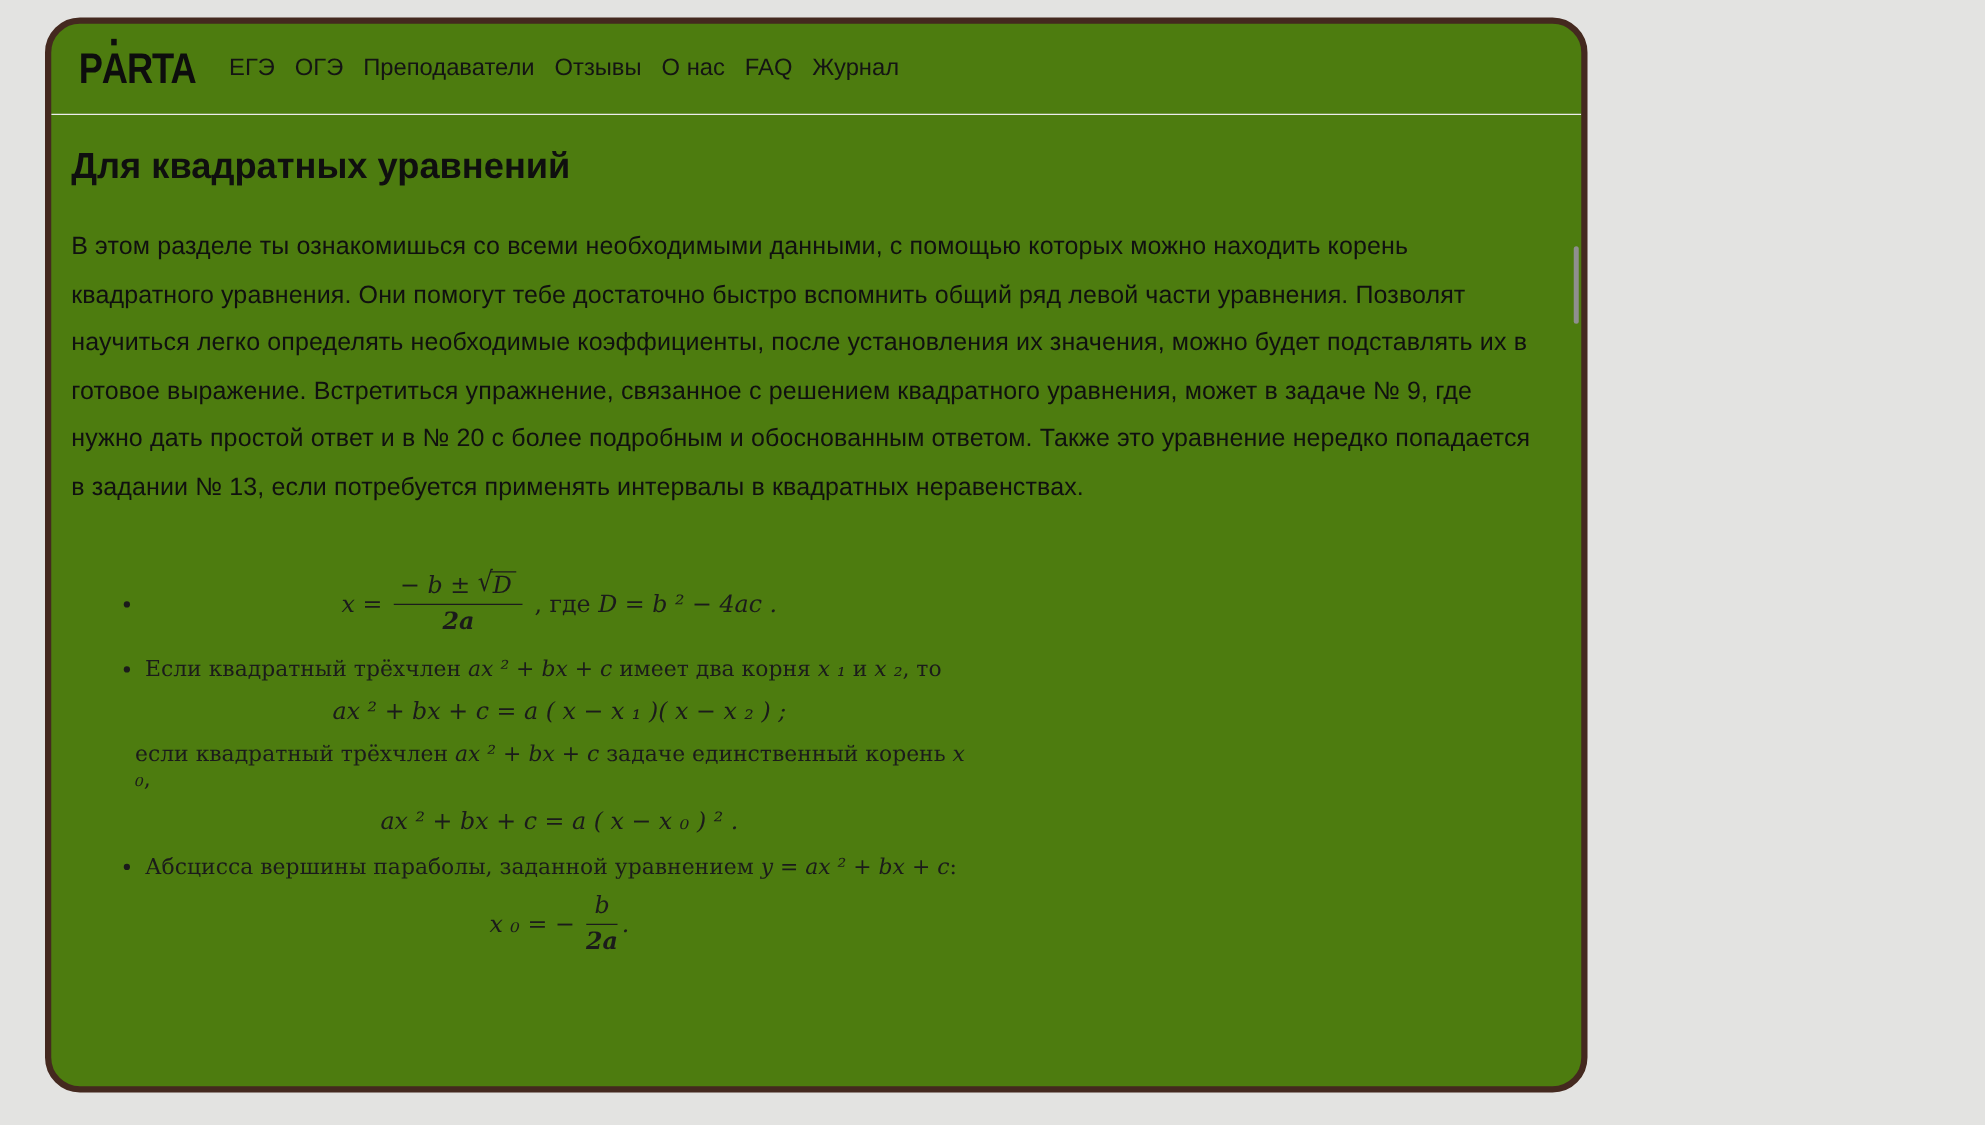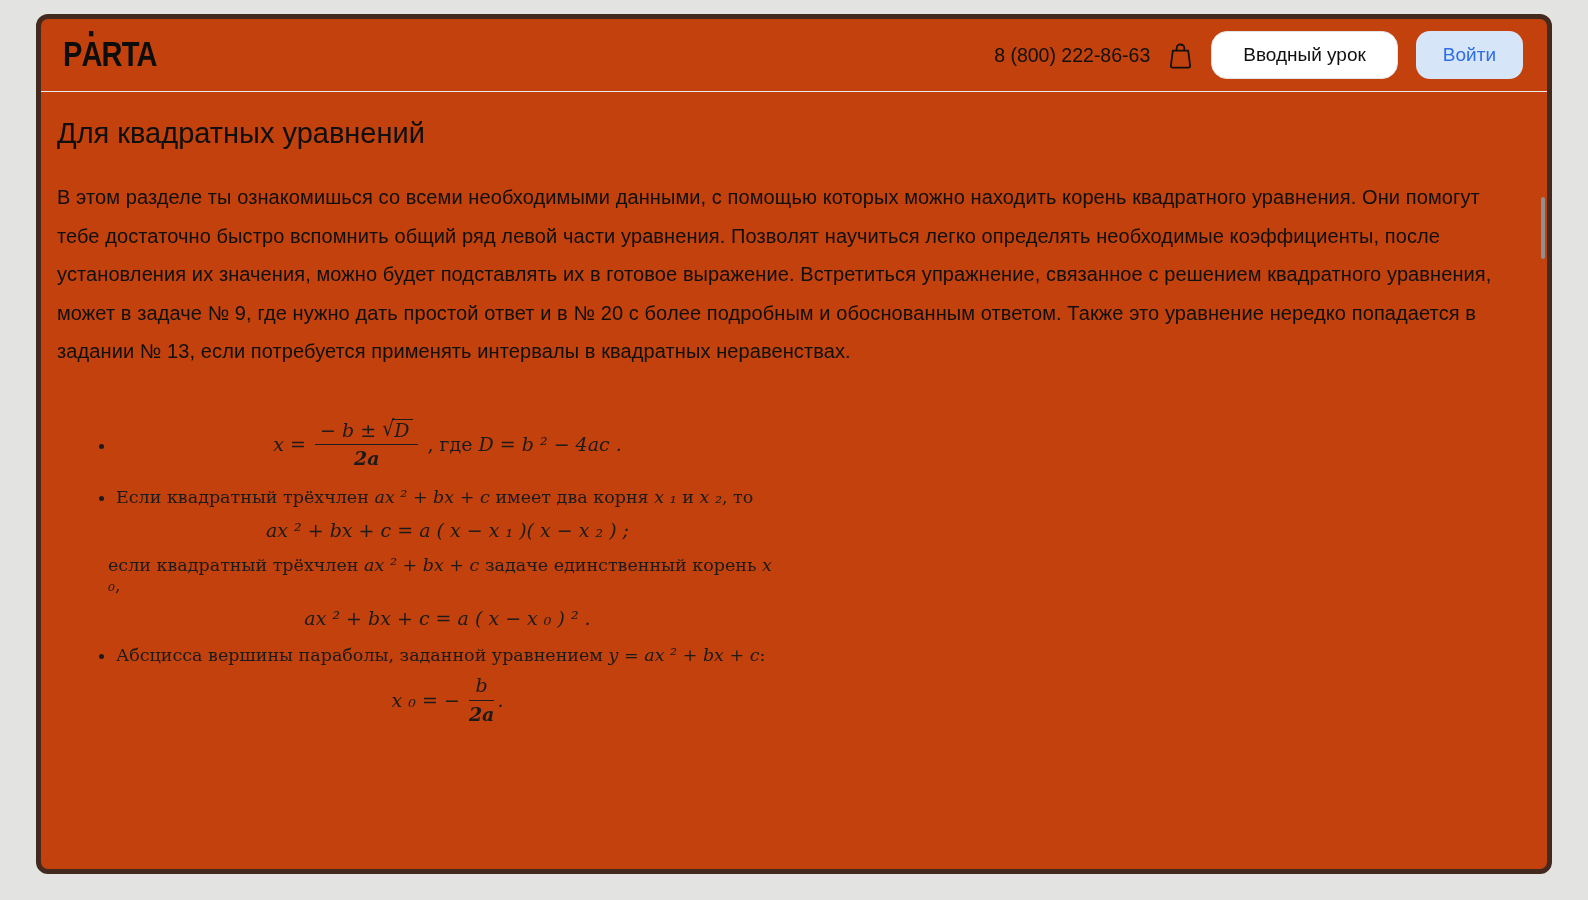--- a/index.html
+++ b/index.html
@@ -5,24 +5,24 @@
   html,body{margin:0;padding:0;}
   body{
     width:1588px;height:900px;overflow:hidden;
     background:#e3e3e1;
     font-family:"Liberation Sans",sans-serif;
     color:#111;
     position:relative;
   }
   .card{
     position:absolute;left:36px;top:14px;
-    width:1516px;height:860px;box-sizing:border-box;
-    background:#c2410c;
+    width:1234px;height:860px;box-sizing:border-box;
+    background:#4d7c0f;
     border:5px solid #44291f;
-    border-radius:12px;
+    border-radius:28px;
     overflow:hidden;
   }
   
   .hdr{
     display:flex;align-items:center;
     height:73px;padding:0 24px 0 22px;
     border-bottom:1px solid #ececec;
     box-sizing:border-box;
   }
   .logo{
@@ -46,21 +46,21 @@
   .btn{
     display:inline-flex;align-items:center;justify-content:center;
     height:48px;border-radius:16px;font-size:19px;cursor:pointer;
     box-sizing:border-box;white-space:nowrap;
     font-family:"Liberation Sans",sans-serif;
   }
   .btn-intro{background:#fff;border:1px solid #e3e3e3;padding:0 31px;color:#111;}
   .btn-login{background:#d7e5f8;border:none;padding:0 27px;color:#2d6ee3;border-radius:14px;}
   
   .main{padding:0 38px 0 16px;}
-  .page-title{font-size:29px;font-weight:400;margin:25px 0 0;color:#0f0f0f;}
+  .page-title{font-size:29px;font-weight:700;margin:25px 0 0;color:#0f0f0f;}
   .intro{
     font-size:20px;line-height:38.5px;letter-spacing:0.1px;
     margin:28px 0 0;max-width:1455px;color:#101010;
   }
   
   .math-list{
     margin-top:50px;margin-left:22px;width:700px;
     font-family:"DejaVu Serif","Liberation Serif",serif;
     font-size:17.5px;color:#1b1b1b;
   }
@@ -86,33 +86,30 @@
   }
 </style>
 </head>
 <body>
 
 <div class="card">
 
   <div class="hdr">
     <div class="logo"><span>P</span><span class="adot">A</span><span>RTA</span></div>
 
+    <nav class="nav">
+      <span class="nav-item">ЕГЭ</span>
+      <span class="nav-item">ОГЭ</span>
+      <span class="nav-item">Преподаватели</span>
+      <span class="nav-item">Отзывы</span>
+      <span class="nav-item">О нас</span>
+      <span class="nav-item">FAQ</span>
+      <span class="nav-item">Журнал</span>
+    </nav>
 
-    <div class="hdr-right">
-      <span class="phone">8 (800) 222-86-63</span>
-      <span class="bag">
-        <svg width="25" height="27" viewBox="0 0 24 26" aria-hidden="true">
-          <path d="M4.6 8.2 H19.4 L21.3 23.2 A1.4 1.4 0 0 1 19.9 24.6 H4.1 A1.4 1.4 0 0 1 2.7 23.2 Z" fill="none" stroke="#111" stroke-width="1.7" stroke-linejoin="round"></path>
-          <path d="M8.3 8 V5.9 A3.7 3.7 0 0 1 15.7 5.9 V8" fill="none" stroke="#111" stroke-width="1.7" stroke-linecap="round"></path>
-          <path d="M12 2.2 l1.4 1.5" stroke="#111" stroke-width="1.5" fill="none"></path>
-        </svg>
-      </span>
-      <button class="btn btn-intro">Вводный урок</button>
-      <button class="btn btn-login">Войти</button>
-    </div>
   </div>
 
   <div class="main">
     <h1 class="page-title">Для квадратных уравнений</h1>
 
     <p class="intro">В этом разделе ты ознакомишься со всеми необходимыми данными, с помощью которых можно находить корень квадратного уравнения. Они помогут тебе достаточно быстро вспомнить общий ряд левой части уравнения. Позволят научиться легко определять необходимые коэффициенты, после установления их значения, можно будет подставлять их в готовое выражение. Встретиться упражнение, связанное с решением квадратного уравнения, может в задаче № 9, где нужно дать простой ответ и в № 20 с более подробным и обоснованным ответом. Также это уравнение нередко попадается в задании № 13, если потребуется применять интервалы в квадратных неравенствах.</p>
 
     <div class="math-list">
       <ul>
 

